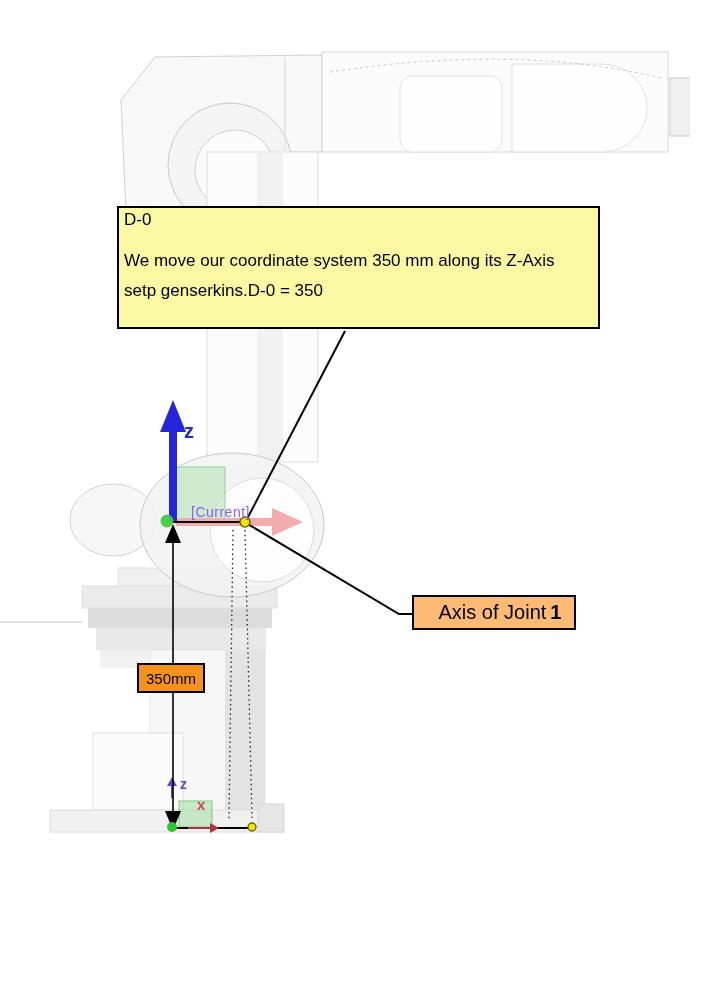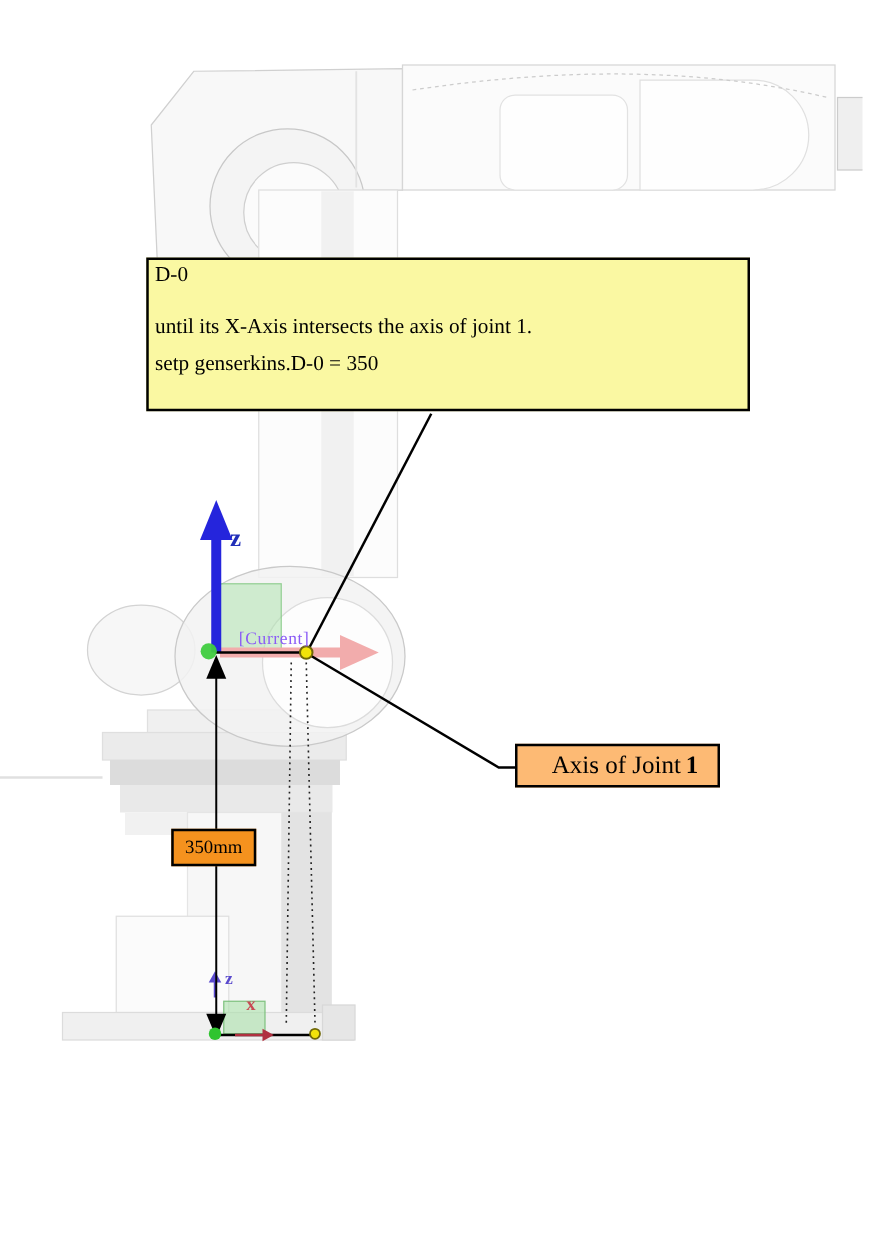--- a/index.html
+++ b/index.html
@@ -1,18 +1,18 @@
 <!DOCTYPE html>
 <html><head>
 <meta charset="utf-8">
 <style>
   html,body{margin:0;padding:0;background:#ffffff;}
   #canvas{
     position:relative;width:690px;height:1000px;background:#ffffff;
-    overflow:hidden;font-family:Liberation Serif, serif;color:#000;
+    overflow:hidden;font-family:Liberation Sans, sans-serif;color:#000;
   }
   #scene{position:absolute;left:0;top:0;width:707px;height:1000px;}
   .abs{position:absolute;}
   .note-box{
     left:117px;top:206px;width:469px;height:115px;
     background:#FAF8A2;border:2px solid #000;
     padding:2px 5px;font-size:17px;line-height:20px;z-index:5;
   }
   .note-body{margin-top:21px;line-height:19px;}
   .note-cmd{margin-top:11px;}
@@ -123,21 +123,21 @@
 
     <circle cx="167" cy="521" r="6.5" fill="#3FCC3F" fill-opacity="0.95"></circle>
     <circle cx="172" cy="827" r="5" fill="#2FC42F"></circle>
     <circle cx="245" cy="522" r="5" fill="#F2E30A" stroke="#6F6708" stroke-width="1.6"></circle>
     <circle cx="252" cy="827" r="4" fill="#F2E30A" stroke="#6F6708" stroke-width="1.4"></circle>
   </svg>
 
   <div class="abs note-box">
     <div>D-0</div>
     <div class="note-body">
-      <div>until its X-Axis intersects the axis of joint 1.</div>
+      <div>We move our coordinate system  350 mm along its Z-Axis</div>
     </div>
     <div class="note-cmd">setp genserkins.D-0 = 350</div>
   </div>
 
   <div class="abs joint-label">
     <span>Axis of Joint</span>
     <b>1</b>
   </div>
 
   <div class="abs dim-label">350mm</div>

